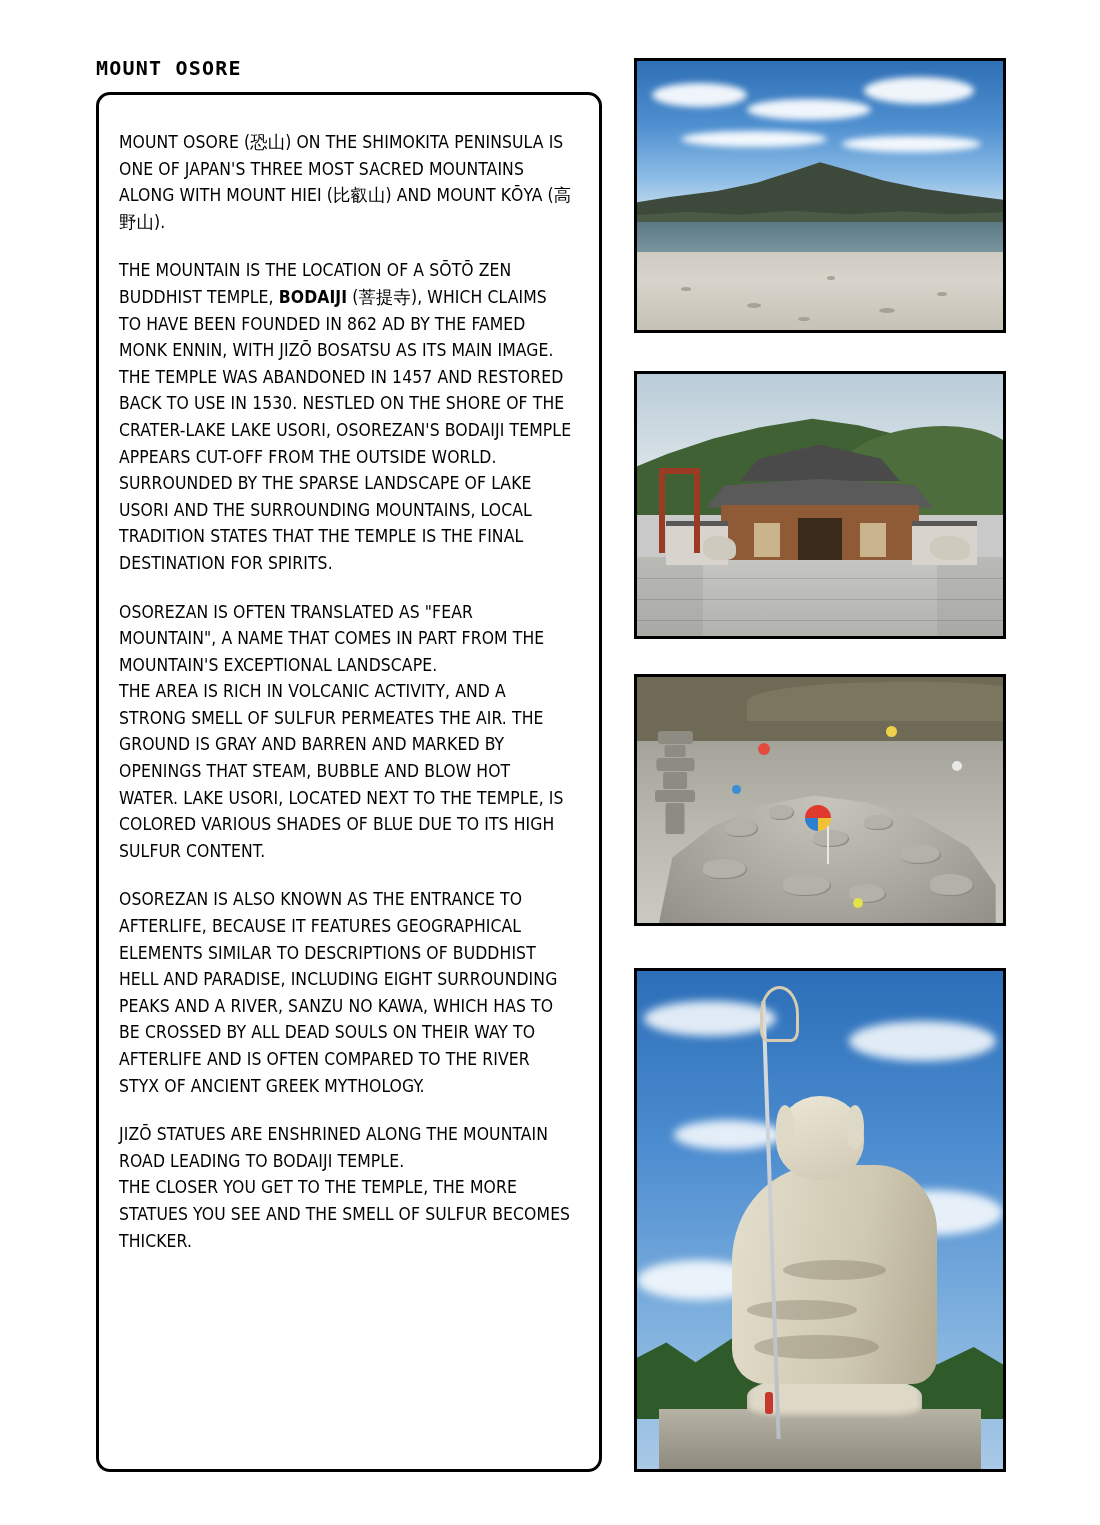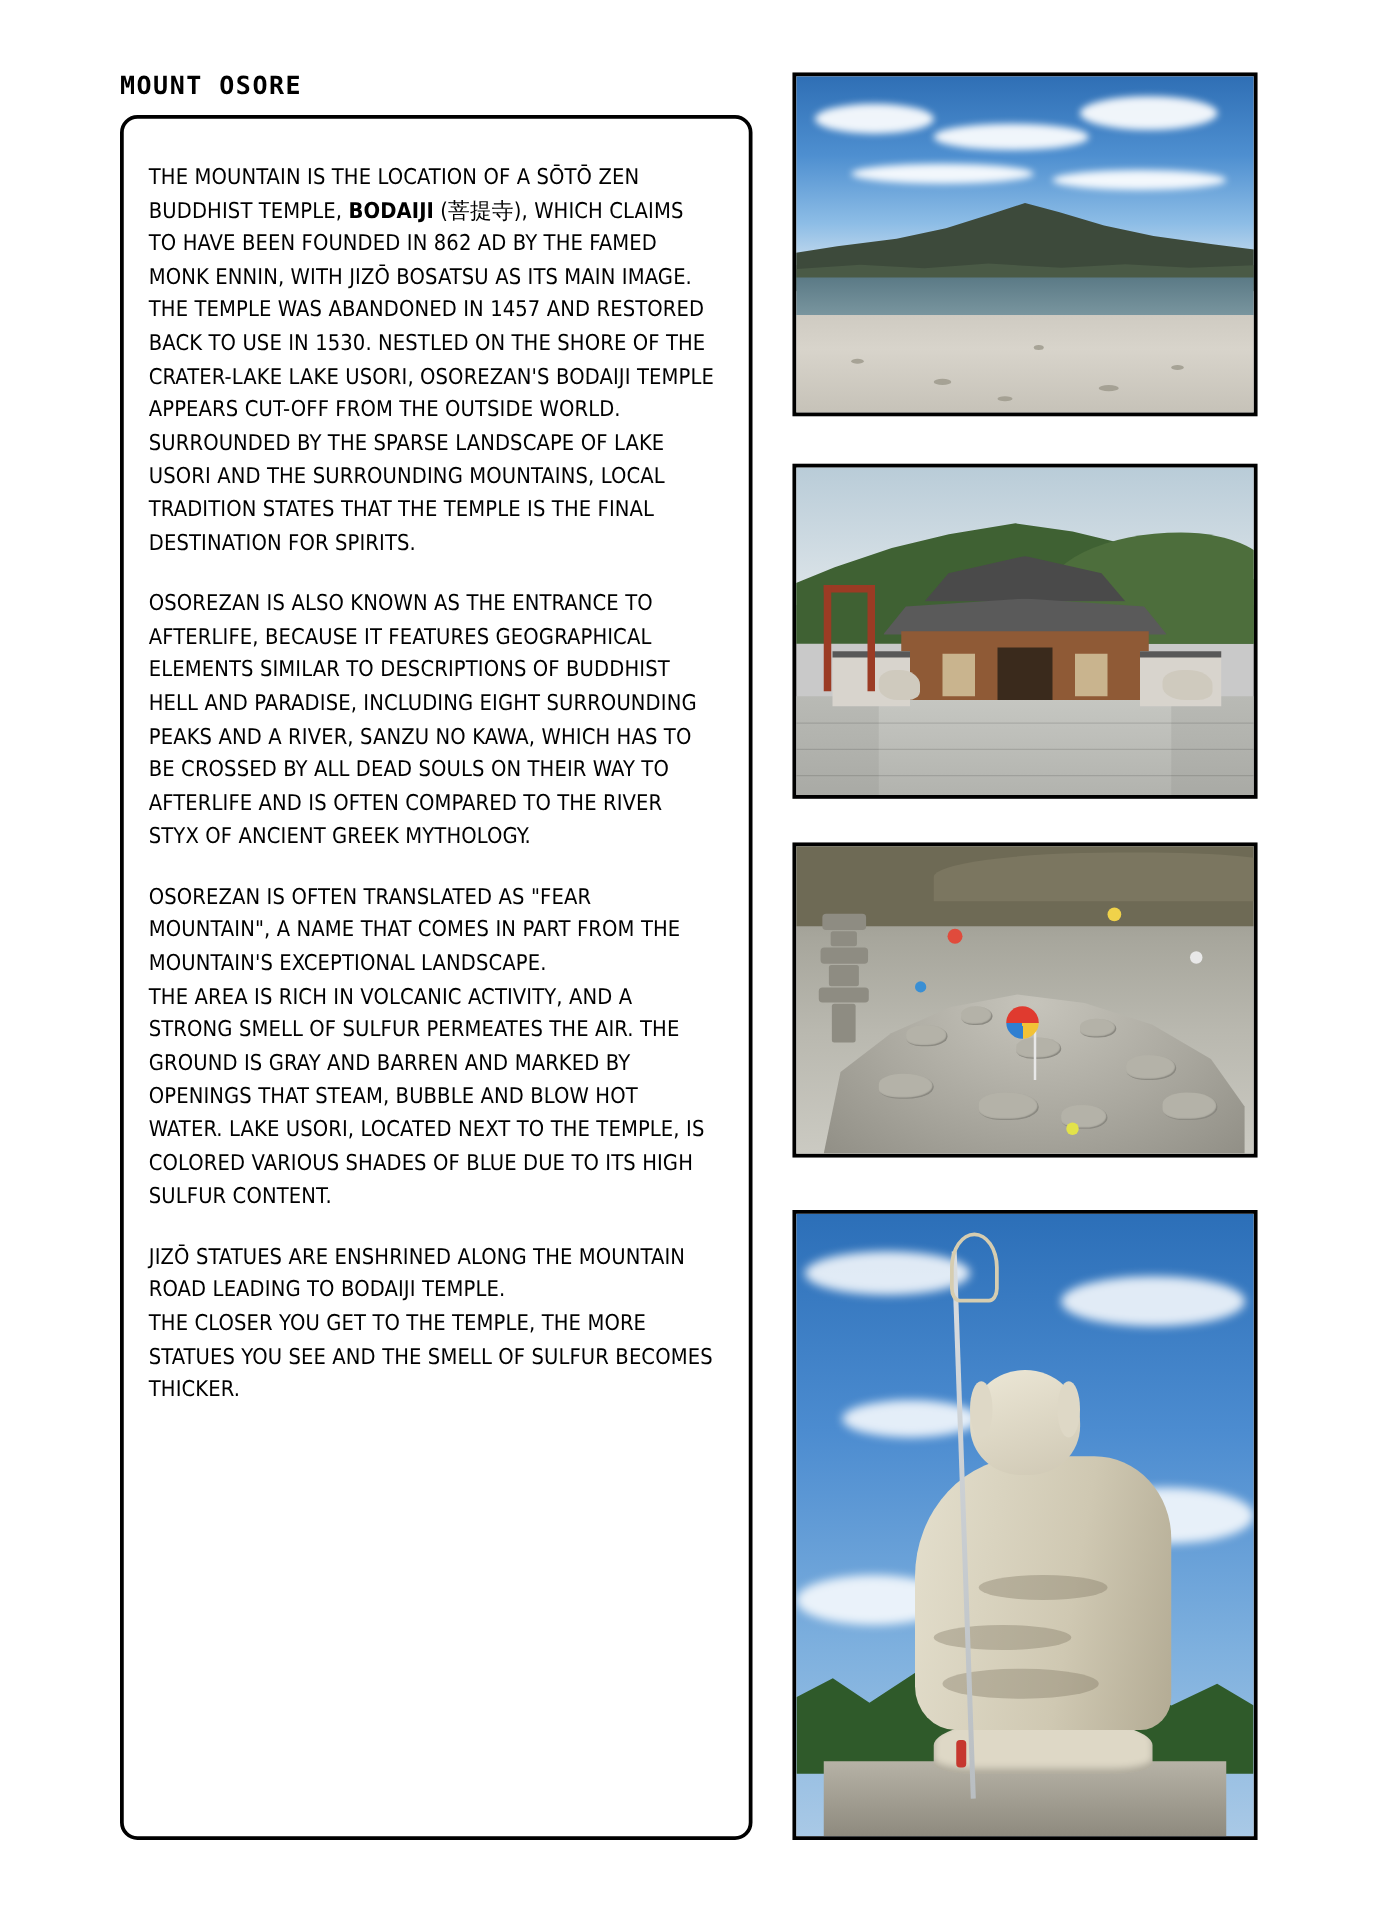--- a/index.html
+++ b/index.html
@@ -268,24 +268,25 @@
 </style>
 </head>
 <body>
 
 <div class="page">
 
   <div class="title">MOUNT OSORE</div>
 
   <div class="text-panel">
     <div class="text-body">
+      <p class="para">Mount Osore (恐山) on the Shimokita Peninsula is one of Japan's three most sacred mountains along with Mount Hiei (比叡山) and Mount Kōya (高野山).</p>
       <p class="para">The mountain is the location of a Sōtō Zen Buddhist temple, <b>BODAIJI</b> (菩提寺), which claims to have been founded in 862 AD by the famed monk Ennin, with Jizō Bosatsu as its main image. The temple was abandoned in 1457 and restored back to use in 1530. Nestled on the shore of the crater-lake Lake Usori, Osorezan's Bodaiji temple appears cut-off from the outside world. Surrounded by the sparse landscape of Lake Usori and the surrounding mountains, local tradition states that the temple is the final destination for spirits.</p>
-      <p class="para">Osorezan is also known as the entrance to afterlife, because it features geographical elements similar to descriptions of Buddhist hell and paradise, including eight surrounding peaks and a river, Sanzu no Kawa, which has to be crossed by all dead souls on their way to afterlife and is often compared to the River Styx of ancient Greek mythology.</p>
       <p class="para">Osorezan is often translated as "Fear Mountain", a name that comes in part from the mountain's exceptional landscape.
 The area is rich in volcanic activity, and a strong smell of sulfur permeates the air. The ground is gray and barren and marked by openings that steam, bubble and blow hot water. Lake Usori, located next to the temple, is colored various shades of blue due to its high sulfur content.</p>
+      <p class="para">Osorezan is also known as the entrance to afterlife, because it features geographical elements similar to descriptions of Buddhist hell and paradise, including eight surrounding peaks and a river, Sanzu no Kawa, which has to be crossed by all dead souls on their way to afterlife and is often compared to the River Styx of ancient Greek mythology.</p>
       <p class="para">Jizō statues are enshrined along the mountain road leading to Bodaiji temple.
 The closer you get to the temple, the more statues you see and the smell of sulfur becomes thicker.</p>
     </div>
   </div>
 
   <div class="photo ph1">
     <div class="scene">
       <div class="p1-sky"></div>
       <div class="cloud" style="left:4%; top:8%; width:26%; height:9%;"></div>
       <div class="cloud" style="left:30%; top:14%; width:34%; height:8%;"></div>

